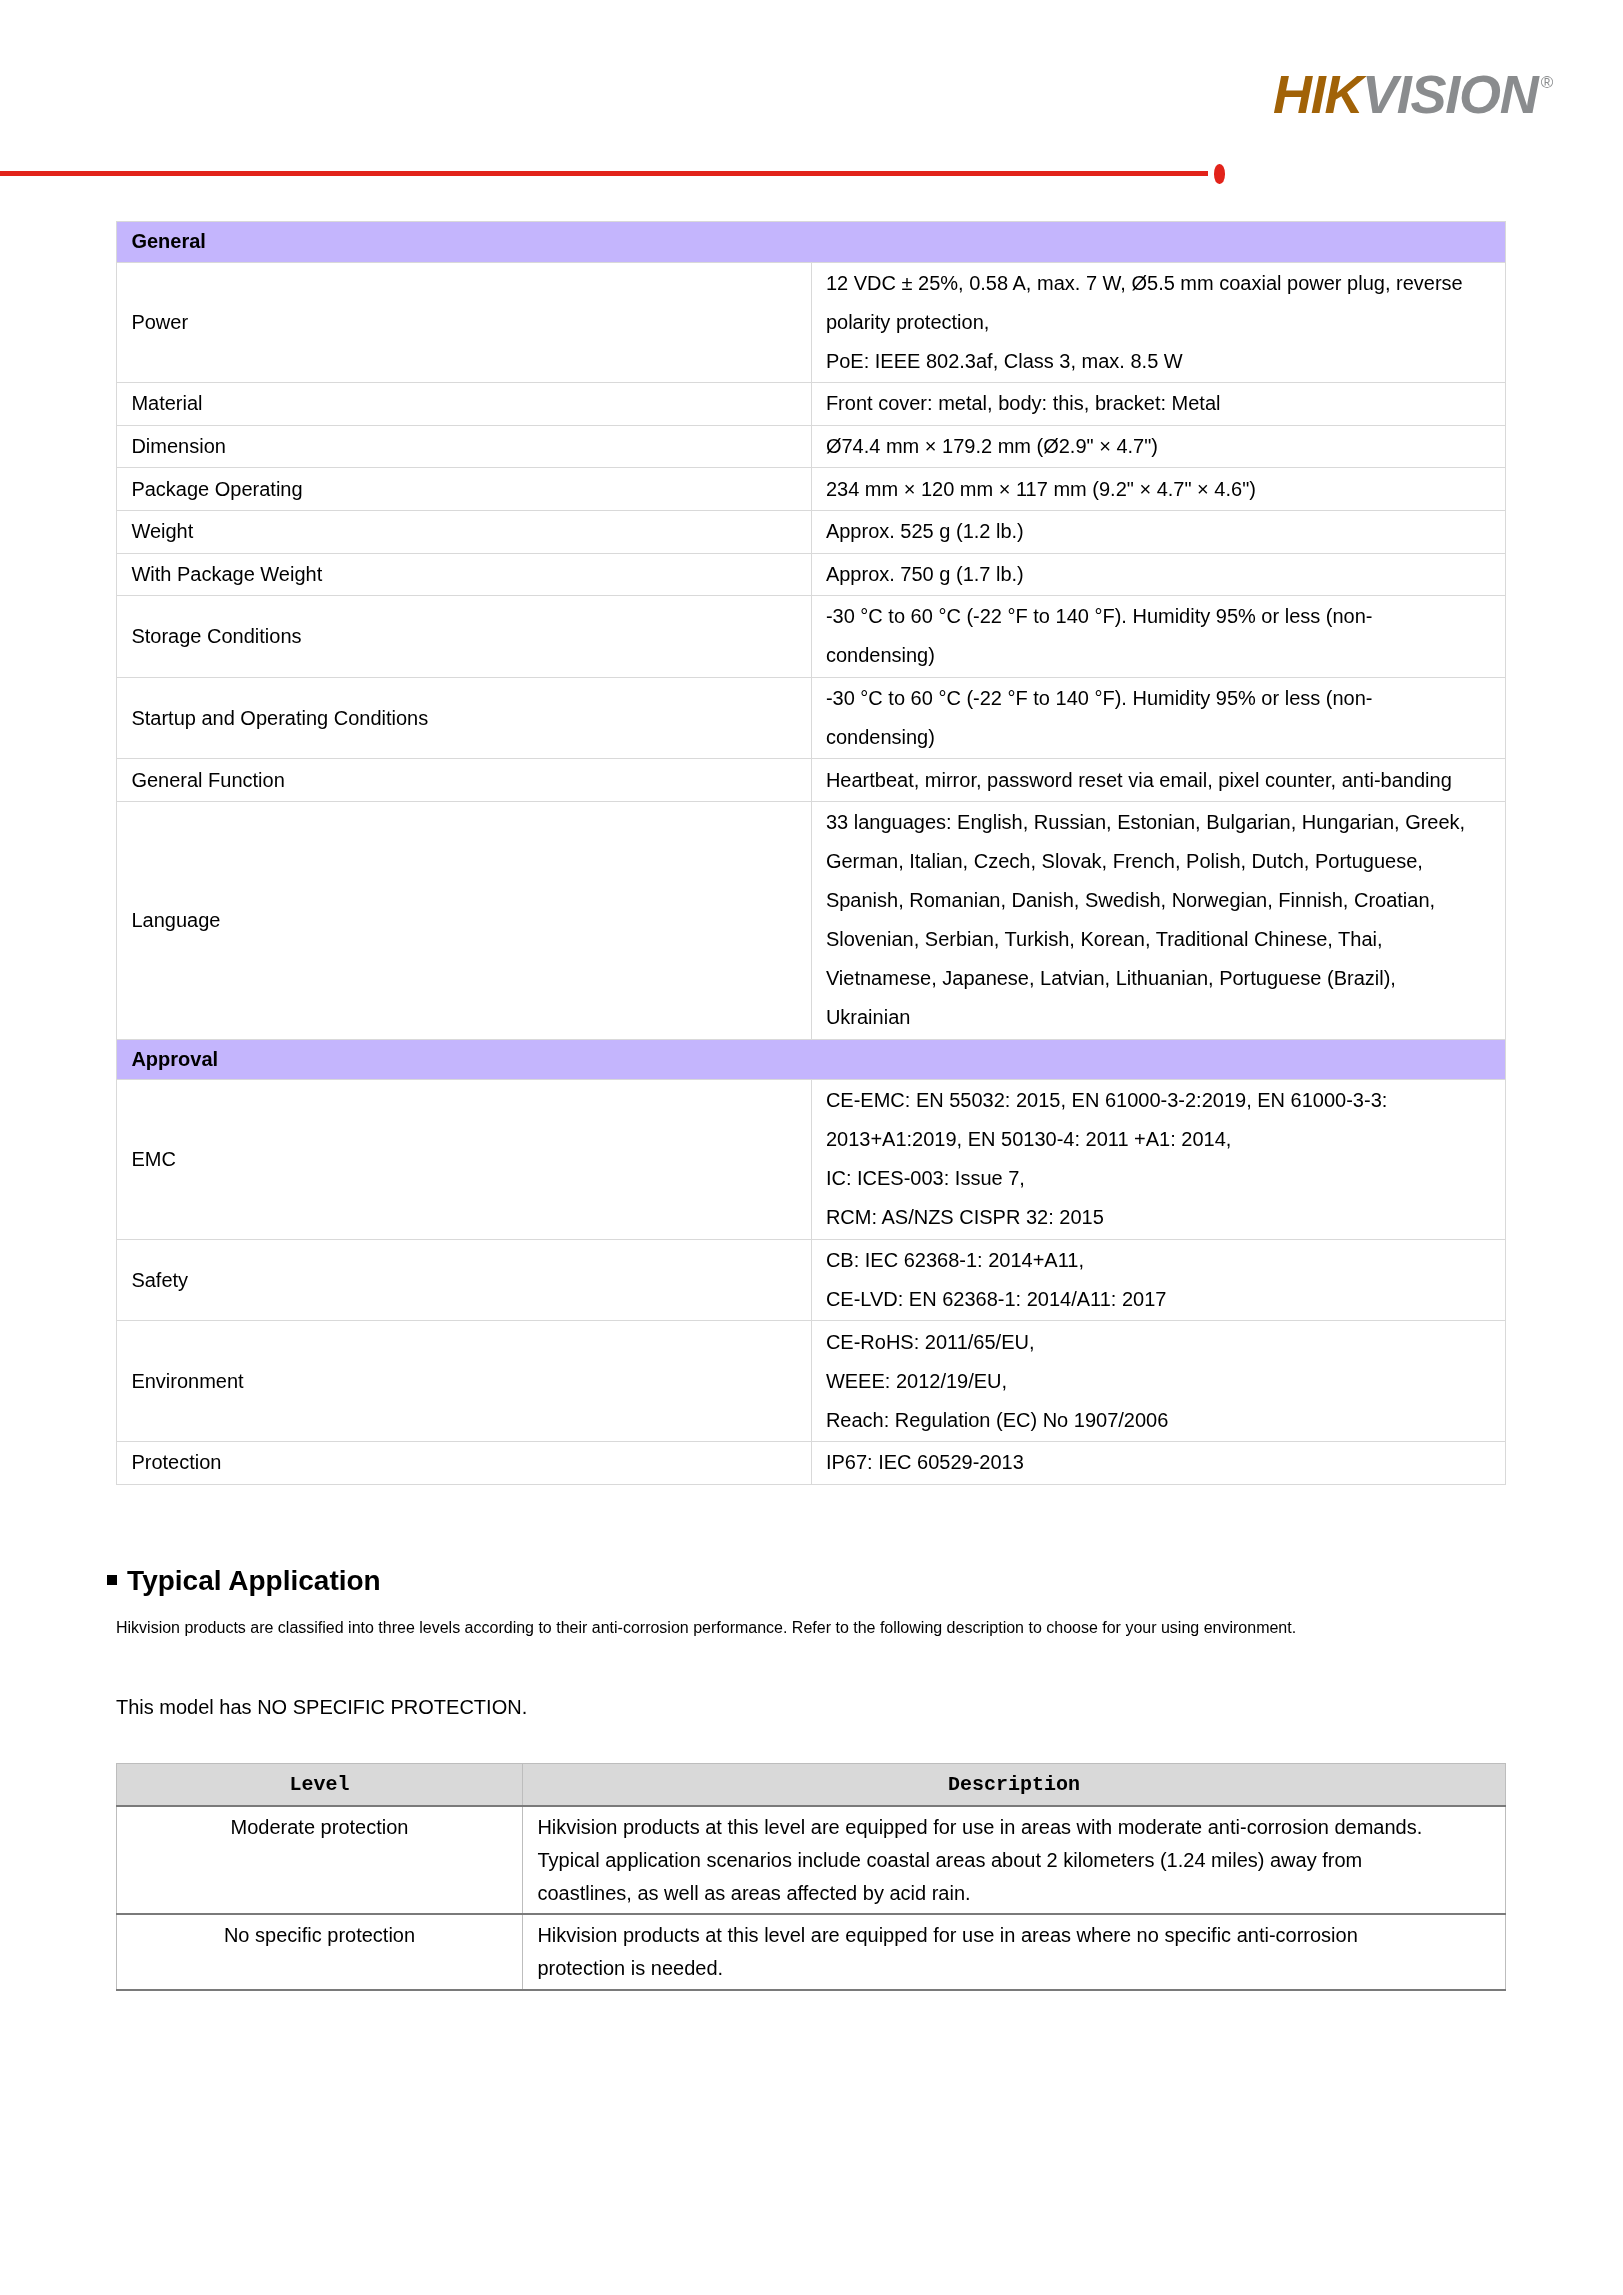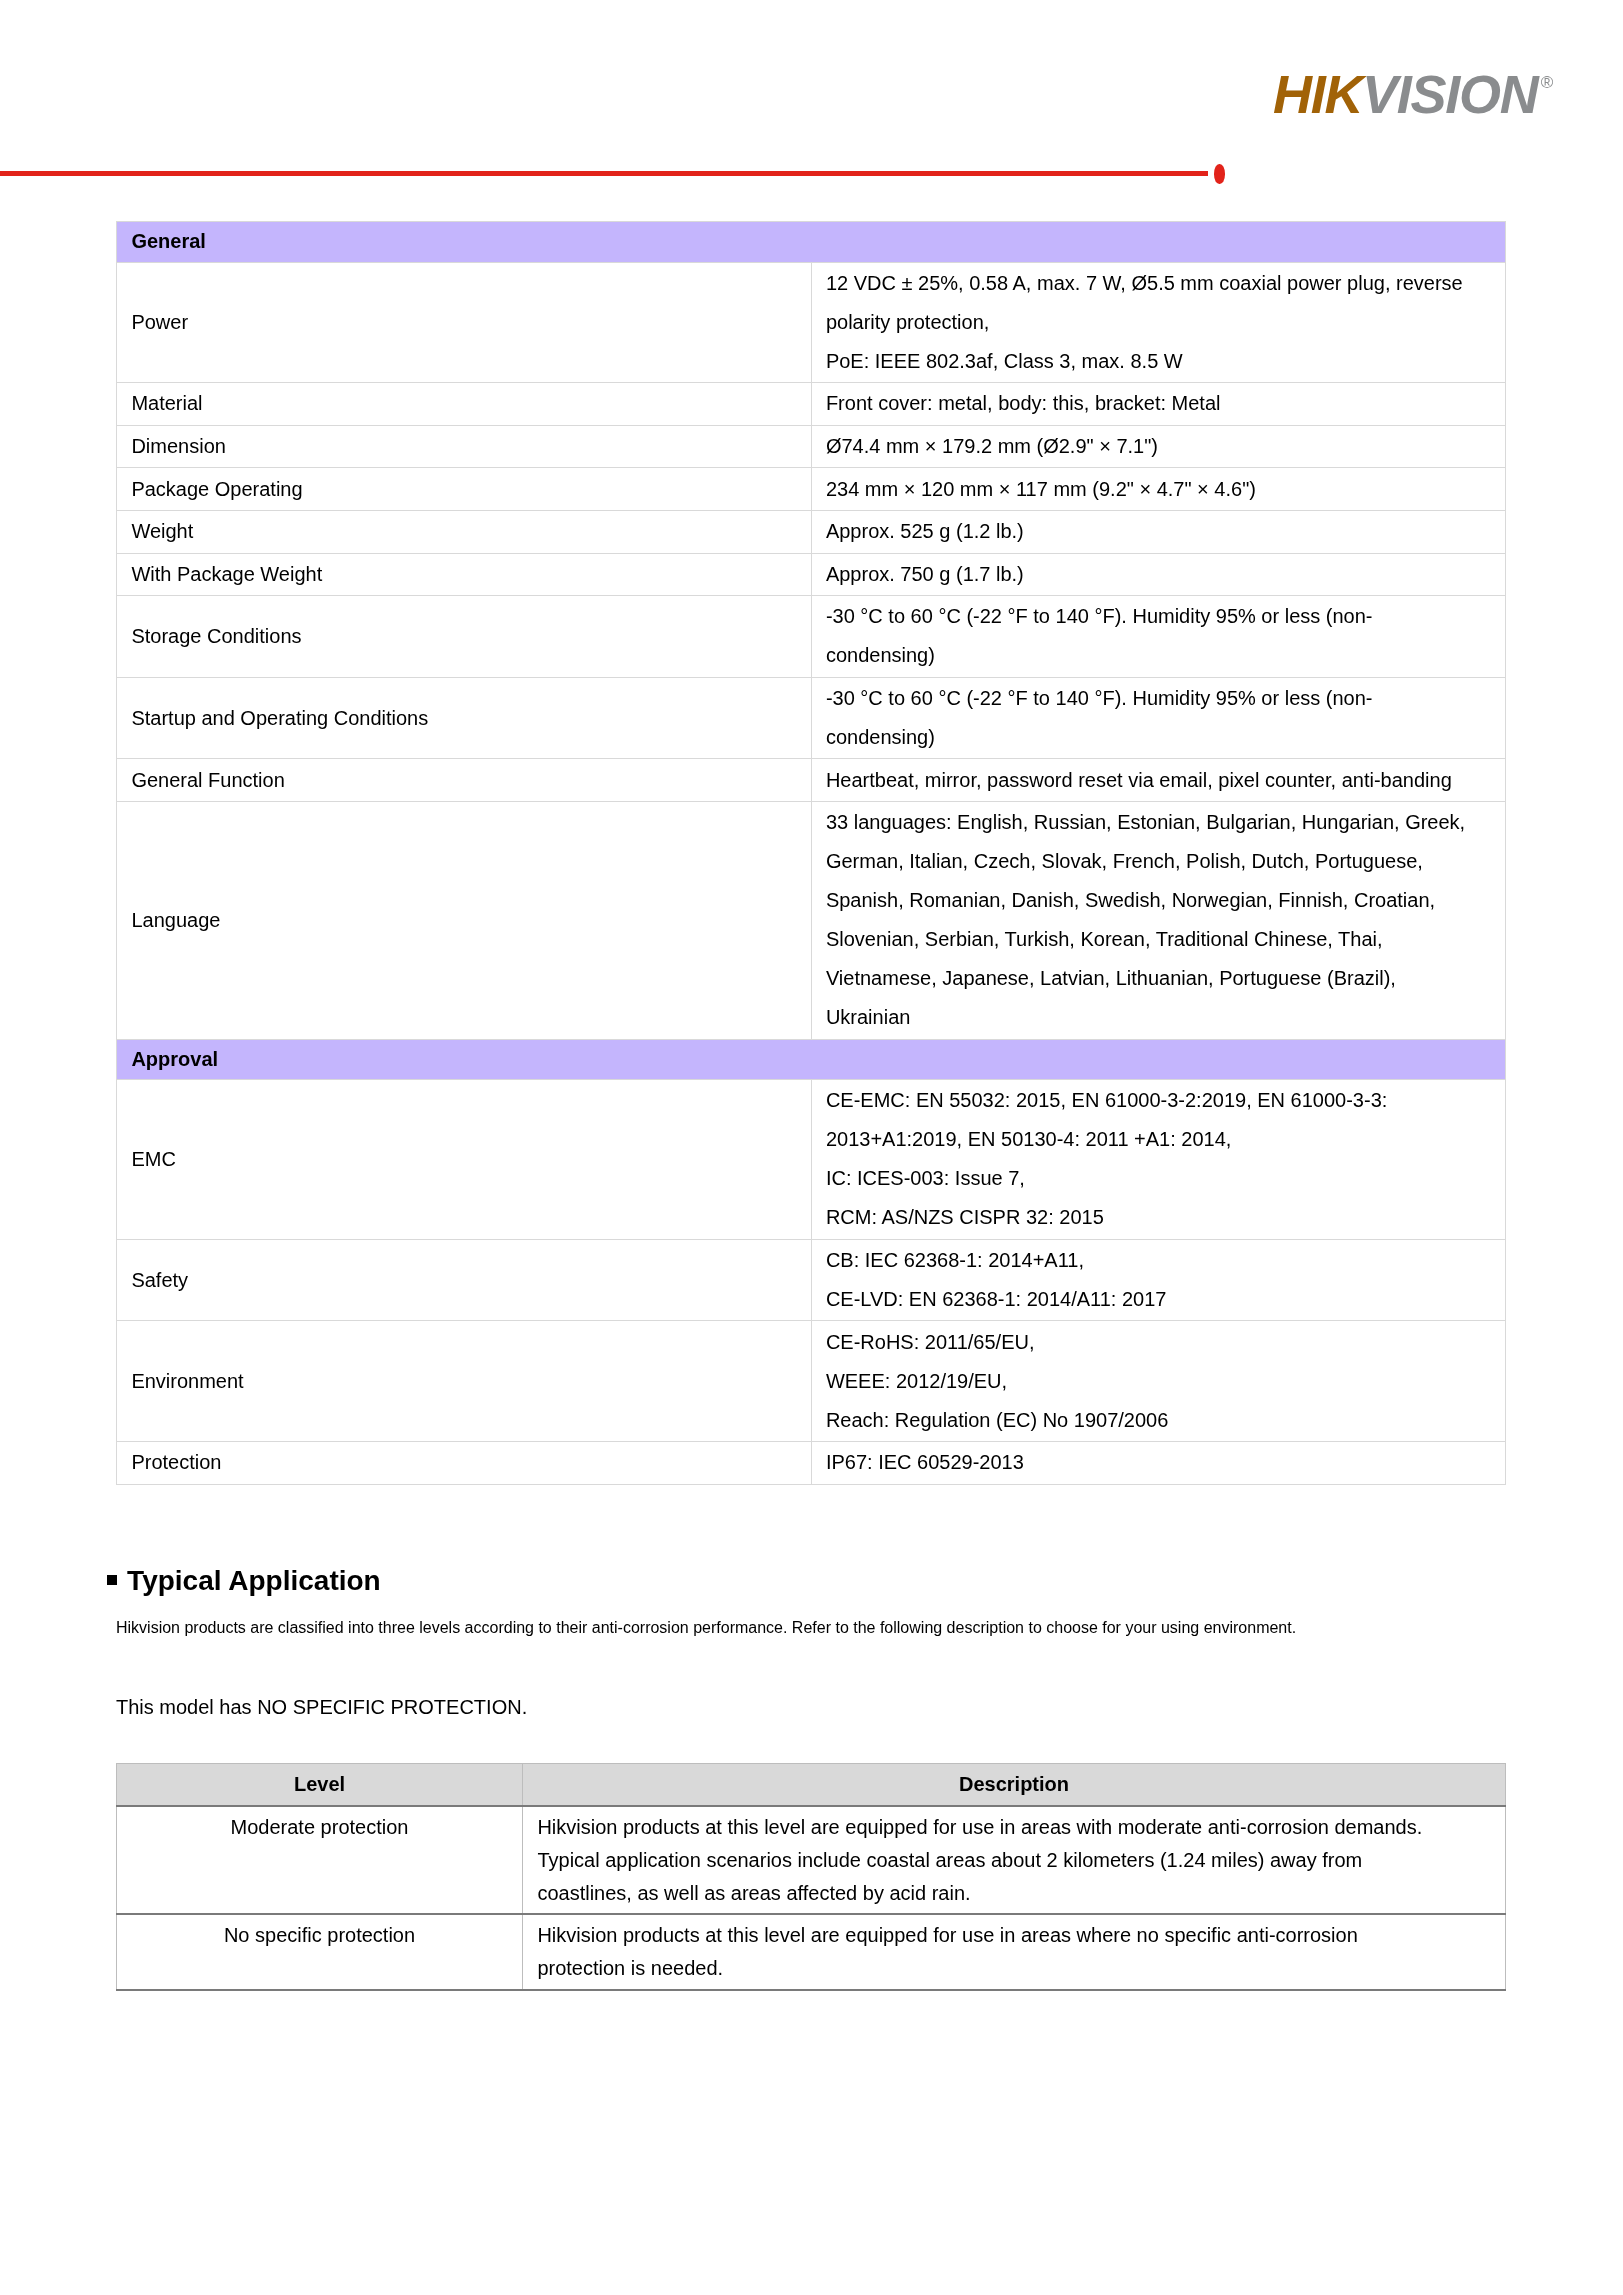--- a/index.html
+++ b/index.html
@@ -46,21 +46,21 @@
     font-size:28px; font-weight:bold; line-height:1.2;
   }
   .ta-bullet { width:9.8px; height:9.8px; background:#000; margin-right:10.5px; flex:0 0 auto; }
   .ta-intro { margin:11.8px 0 0 0; font-size:16px; line-height:38px; width:1243px; }
   .ta-note  { margin:41px 0 0 0; font-size:20px; line-height:38px; }
 
   
   table.app { border-collapse:collapse; width:100%; font-size:20px; margin-top:37px; table-layout:fixed; }
   table.app th {
     background:#d9d9d9; font-weight:bold; text-align:center;
-    border:1.3px solid #bdbdbd; padding:3.9px 13px; line-height:33px;
+    border:1.3px solid #bdbdbd; padding:3.9px 13px; line-height:33px;font-family:Liberation Mono, monospace;
   }
   table.app td {
     border:1.3px solid #bdbdbd; border-top:2.6px solid #7a7a7a;
     padding:3.9px 13px; line-height:33px; vertical-align:top; background:#fff;
   }
   table.app tr:last-child td { border-bottom:2.6px solid #7a7a7a; }
   table.app .level { width:379px; text-align:center; }
   table.app .desc  { padding:3.9px 72px 3.9px 14.4px; }
 </style>
 </head>
@@ -90,21 +90,21 @@
         </tr>
         <tr>
           <td class="lab">Material</td>
           <td class="val">
             <p>Front cover: metal, body: this, bracket: Metal</p>
           </td>
         </tr>
         <tr>
           <td class="lab">Dimension</td>
           <td class="val">
-            <p>Ø74.4 mm × 179.2 mm (Ø2.9" × 7.1")</p>
+            <p>Ø74.4 mm × 179.2 mm (Ø2.9" × 4.7")</p>
           </td>
         </tr>
         <tr>
           <td class="lab">Package Operating</td>
           <td class="val">
             <p>234 mm × 120 mm × 117 mm (9.2" × 4.7" × 4.6")</p>
           </td>
         </tr>
         <tr>
           <td class="lab">Weight</td>

